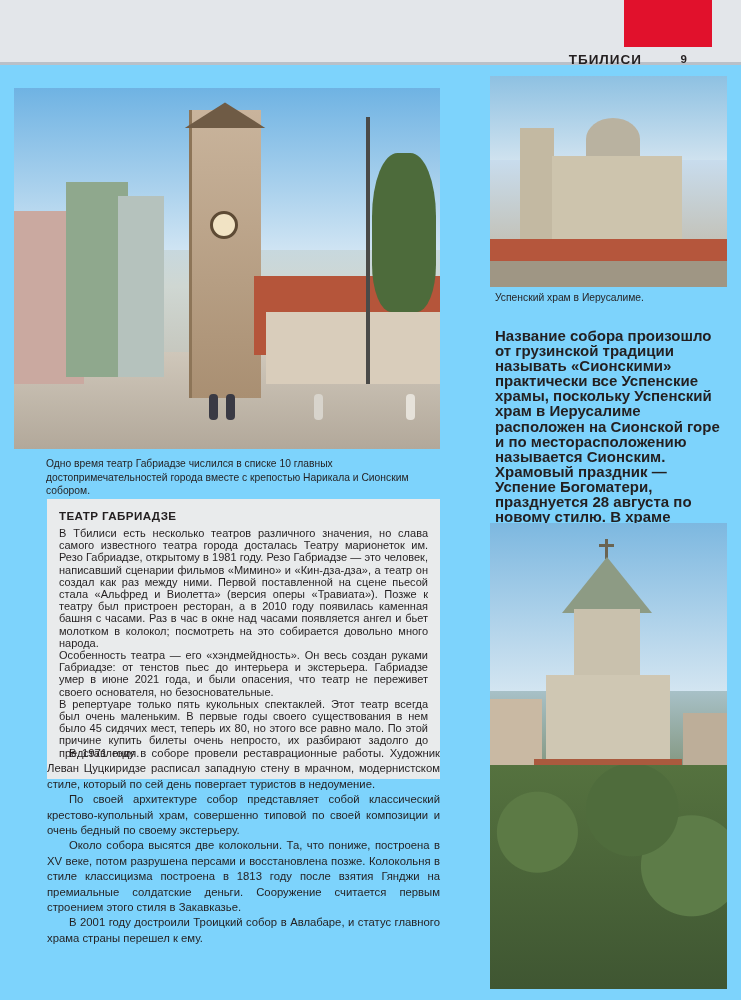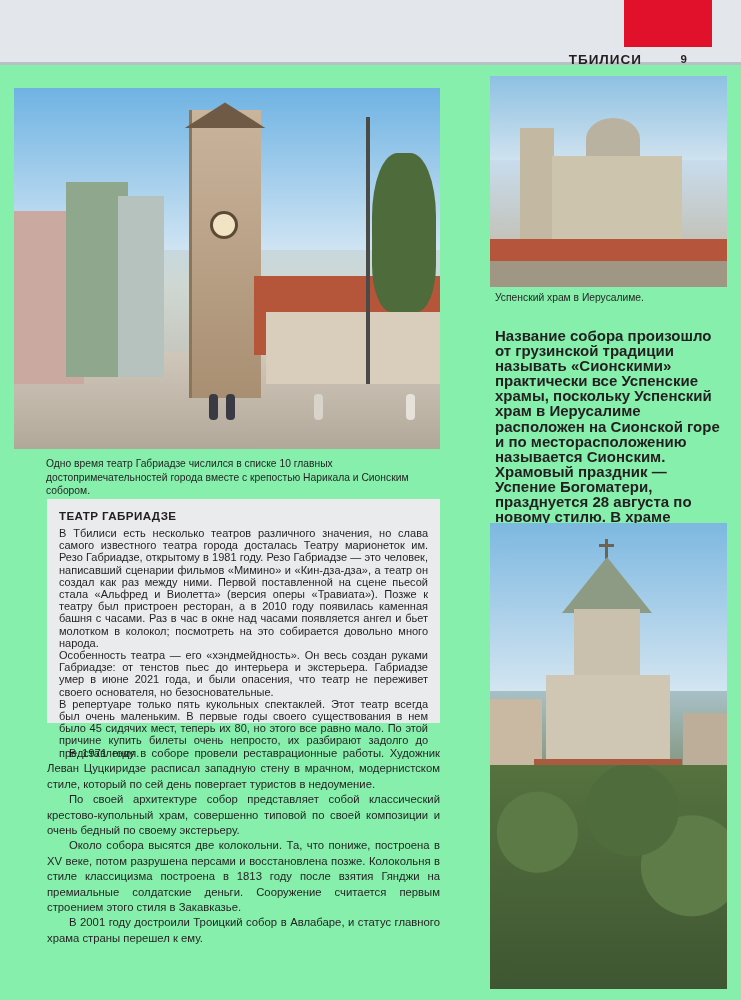--- a/index.html
+++ b/index.html
@@ -5,21 +5,21 @@
   * { box-sizing: border-box; }
   html, body {
     margin: 0; padding: 0;
     width: 741px; height: 1000px;
     background: #ffffff;
     font-family: "Liberation Sans", sans-serif;
   }
   .page {
     position: relative;
     width: 741px; height: 1000px;
-    background: #86efac;
+    background: #7dd3fc;
     overflow: hidden;
   }
 
   
   .header-band {
     position: absolute; left: 0; top: 0;
     width: 741px; height: 62px;
     background: #e3e6ea;
   }
   .header-red {
@@ -179,21 +179,21 @@
   }
   #photo-sioni .bldg-l {
     position:absolute; left:0; top:176px; width:52px; height:70px; background:#c9b9a3;
   }
   #photo-sioni .bldg-r {
     position:absolute; right:0; top:190px; width:44px; height:62px; background:#bdae99;
   }
 
   
   .infobox {
-    position: absolute; left: 47px; top: 499px; width: 393px; height: 224px;
+    position: absolute; left: 47px; top: 499px; width: 393px; height: 280px;
     background: #e9ebec; padding: 10px 12px 10px 12px;
   }
   .infobox h2 {
     margin: 0 0 5px 0;
     font-size: 11.6px; font-weight: bold; letter-spacing: 0.4px;
     color: #231f20;
   }
   .infobox p {
     margin: 0 0 0 0;
     font-size: 11px; line-height: 12.2px; color: #231f20;

